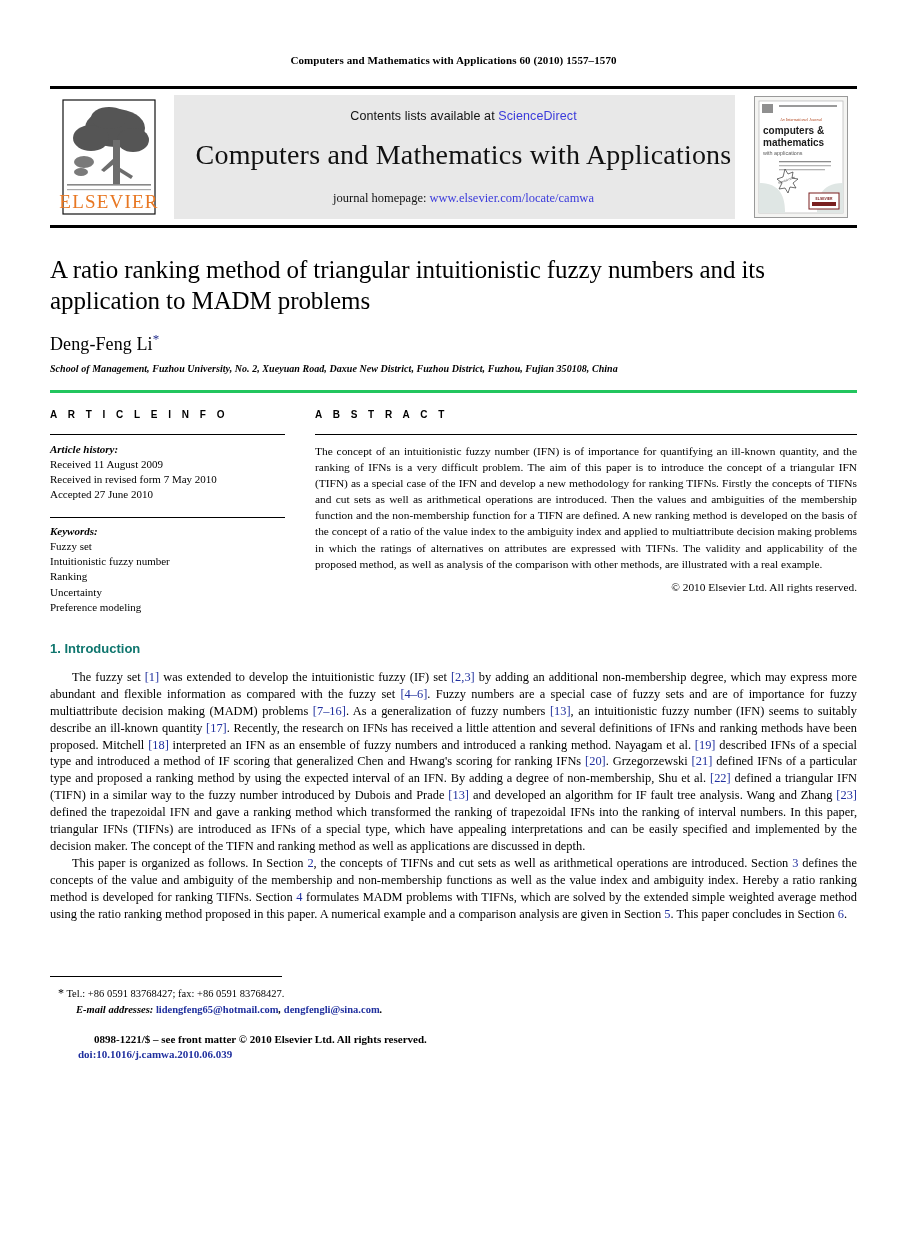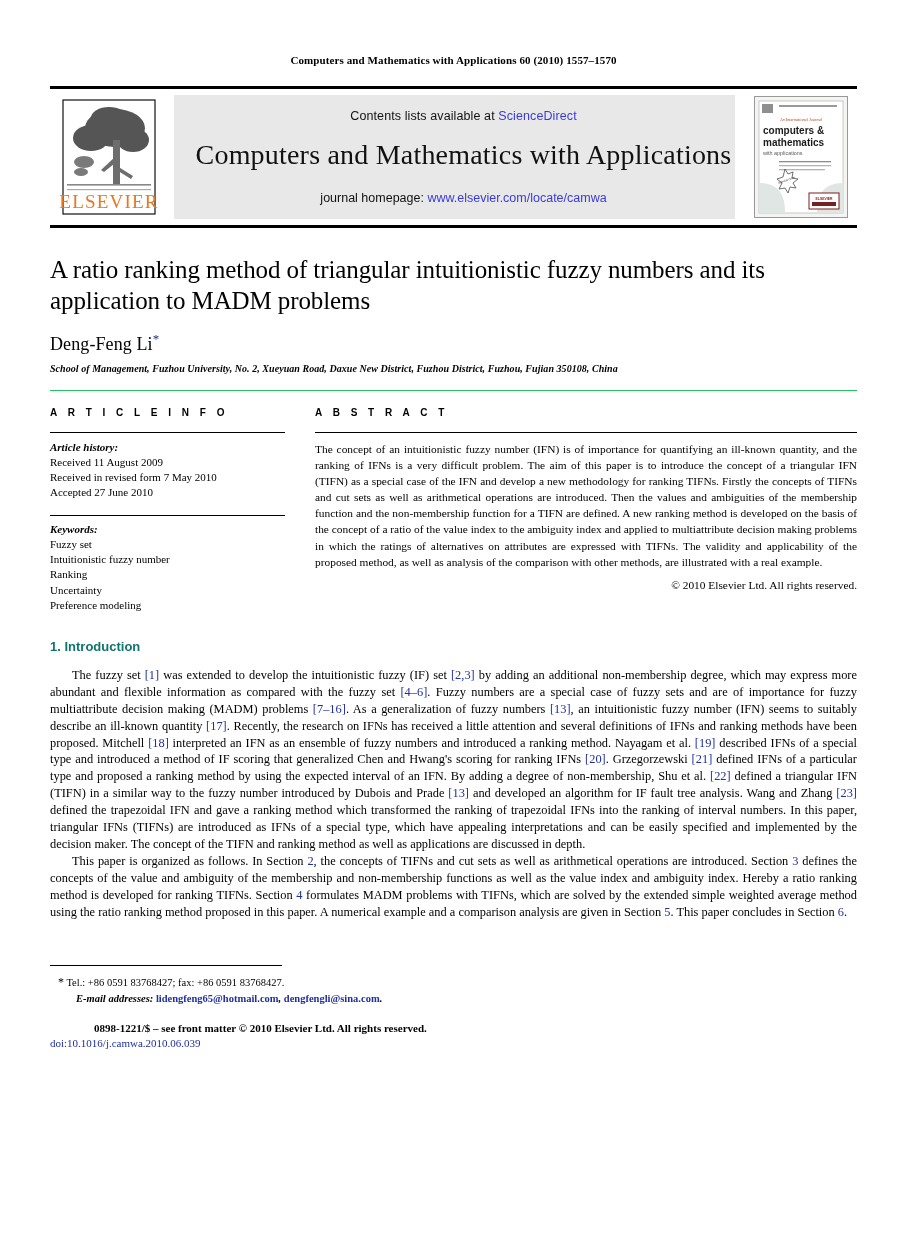--- a/index.html
+++ b/index.html
@@ -78,21 +78,21 @@
     color: #3a3adb;
   }
   .journal-title {
     font-family: "Liberation Serif", serif;
     font-size: 28px;
     color: #111;
     letter-spacing: 0.2px;
     margin-bottom: 20px;
   }
   .homepage-line {
-    font-family: Liberation Sans, sans-serif;
+    font-family: Liberation Serif, serif;
     font-size: 12.5px;
     color: #111;
   }
   .homepage-line .hp-link {
     color: #3a3adb;
   }
   .cover-cell {
     width: 112px;
     flex: 0 0 112px;
     display: flex;
@@ -131,21 +131,21 @@
     font-size: 10px;
     font-style: italic;
     font-weight: bold;
     margin: 0 0 16px 0;
     letter-spacing: 0.05px;
   }
 
   
   .info-abstract {
     display: flex;
-    border-top: 1px solid #22c55e;
+    border-top: 3px solid #22c55e;
     padding-top: 16px;
     gap: 30px;
   }
   .col-info {
     width: 235px;
     flex: 0 0 235px;
   }
   .col-abstract {
     flex: 1 1 auto;
   }
@@ -212,21 +212,21 @@
   a.cite, .cite {
     color: #1f2f9e;
     text-decoration: none;
   }
 
   
   .footnote-area {
     position: absolute;
     left: 50px;
     right: 50px;
-    bottom: 73px;
+    bottom: 62px;
   }
   .fn-rule {
     width: 232px;
     border-top: 1px solid #000;
     margin-bottom: 7px;
   }
   .fn-line {
     font-size: 10.5px;
     line-height: 1.5;
     padding-left: 18px;
@@ -249,22 +249,23 @@
   }
   .imprint {
     margin-top: 14px;
     font-size: 11px;
     font-weight: bold;
     line-height: 1.45;
     margin-left: 44px;
   }
   .doi {
     font-size: 11px;
-    font-weight: normal;
+    font-weight: bold;
     color: #1f2f9e;
+    margin-left: 28px;
   }
 </style>
 </head>
 <body>
 
 <div class="page">
 
   <div class="running-head">Computers and Mathematics with Applications 60 (2010) 1557–1570</div>
 
   <div class="masthead">

